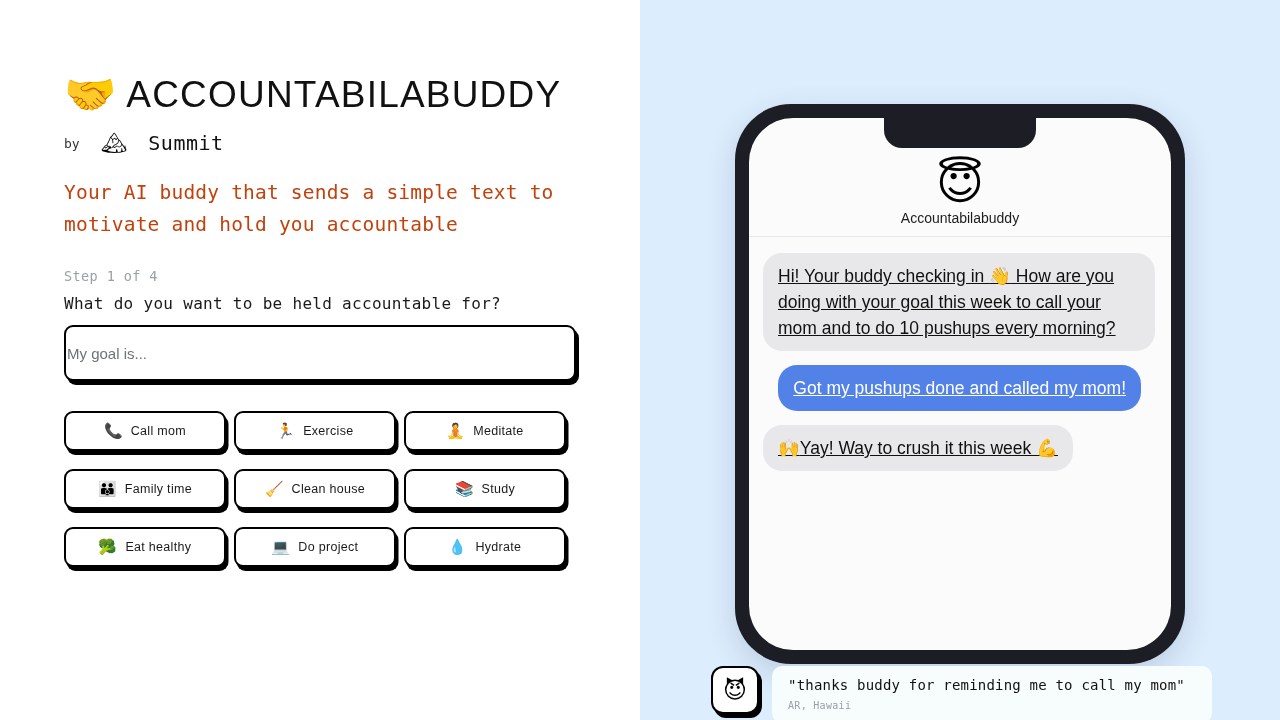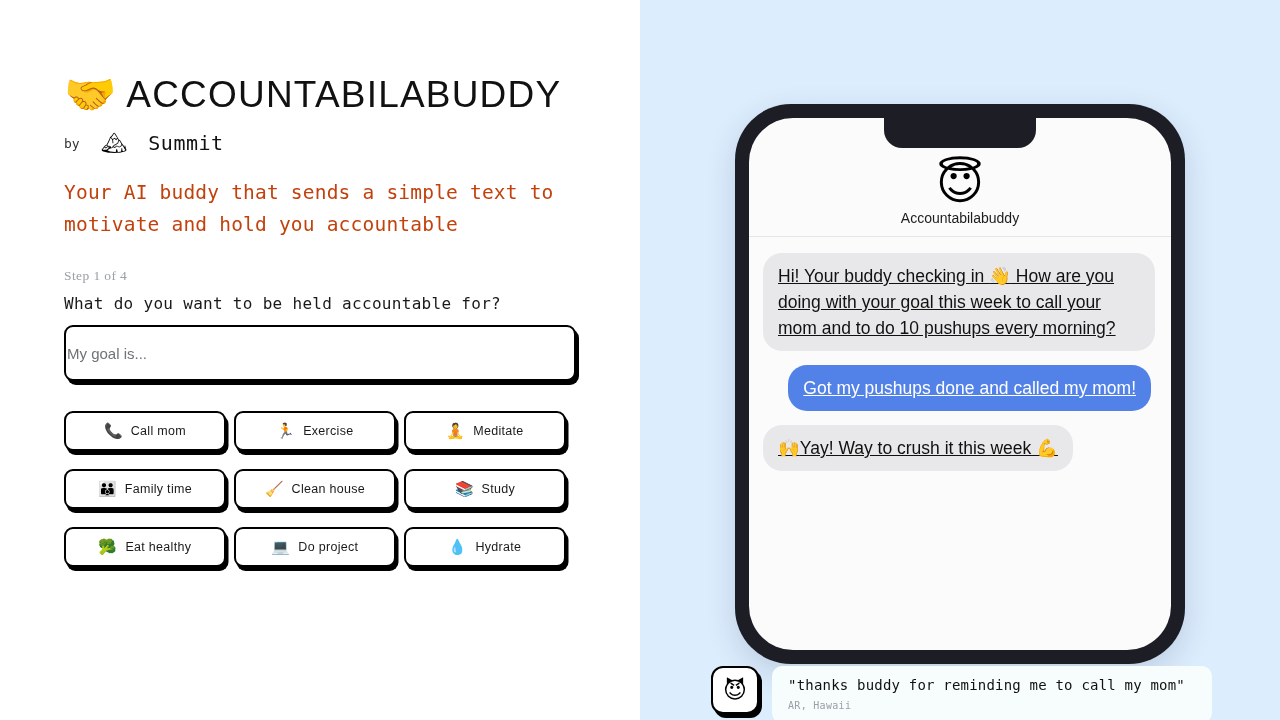--- a/index.html
+++ b/index.html
@@ -89,21 +89,20 @@
     color: #c2410c;
     letter-spacing: 0.2px;
     max-width: 505px;
   }
 
   .step-label {
     margin-top: 27px;
     font-size: 13.5px;
     color: #9aa0a6;
     letter-spacing: 0.4px;
-    font-family: Liberation Serif, serif;
   }
 
   .question {
     margin-top: 10px;
     font-size: 16px;
     color: #1a1a1a;
     letter-spacing: 0.3px;
   }
 
   
@@ -268,21 +267,21 @@
     border-bottom-right-radius: 14px;
     clip-path: polygon(100% 0, 100% 100%, 0 100%);
     z-index: -1;
   }
 
   .bubble.outgoing {
     align-self: flex-end;
     background: #5282e8;
     color: #ffffff;
     border-radius: 19px;
-    margin-right: 6px;
+    margin-right: 16px;
   }
 
   .bubble.outgoing::after {
     content: "";
     position: absolute;
     right: -5px;
     bottom: 0;
     width: 17px;
     height: 17px;
     background: #5282e8;

